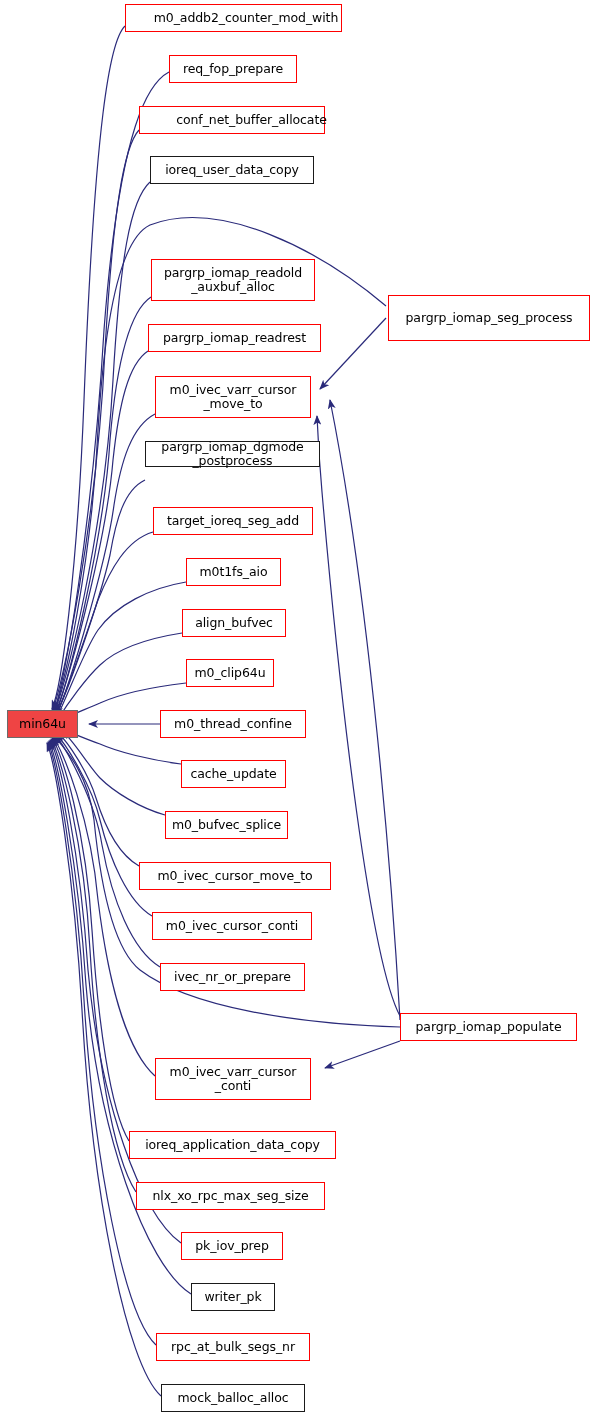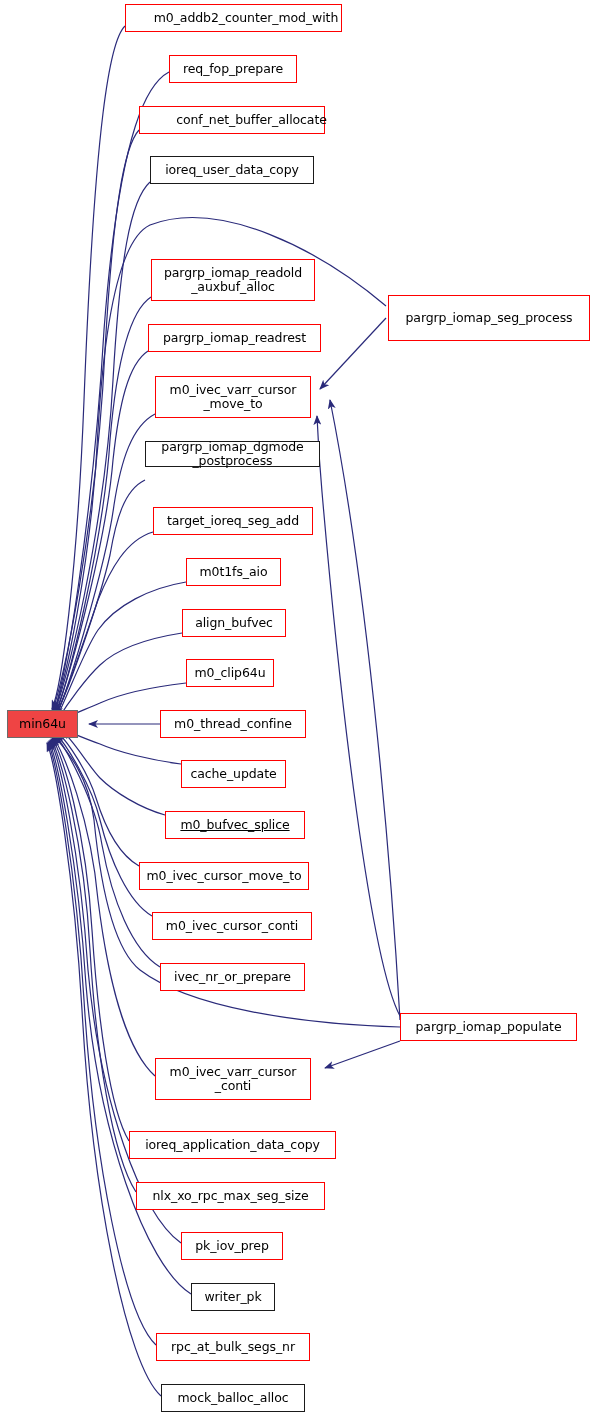--- a/index.html
+++ b/index.html
@@ -106,22 +106,22 @@
       <div class="node" style="left: 155px; top: 376px; width: 156px; height: 42px;">m0_ivec_varr_cursor
 _move_to</div>
       <div class="node black" style="left: 145px; top: 441px; width: 175px; height: 26px;">pargrp_iomap_dgmode
 _postprocess</div>
       <div class="node" style="left: 153px; top: 507px; width: 160px; height: 28px;">target_ioreq_seg_add</div>
       <div class="node" style="left: 186px; top: 558px; width: 95px; height: 28px;">m0t1fs_aio</div>
       <div class="node" style="left: 182px; top: 609px; width: 104px; height: 28px;">align_bufvec</div>
       <div class="node" style="left: 186px; top: 659px; width: 88px; height: 28px;">m0_clip64u</div>
       <div class="node" style="left: 160px; top: 710px; width: 146px; height: 28px;">m0_thread_confine</div>
       <div class="node" style="left: 181px; top: 760px; width: 105px; height: 28px;">cache_update</div>
-      <div class="node" style="left: 165px; top: 811px; width: 140px; height: 28px; text-decoration: underline;">m0_bufvec_splice</div>
-      <div class="node" style="left: 139px; top: 862px; width: 170px; height: 28px;">m0_ivec_cursor_move_to</div>
+      <div class="node" style="left: 165px; top: 811px; width: 123px; height: 28px;">m0_bufvec_splice</div>
+      <div class="node" style="left: 139px; top: 862px; width: 192px; height: 28px;">m0_ivec_cursor_move_to</div>
       <div class="node" style="left: 152px; top: 912px; width: 160px; height: 28px;">m0_ivec_cursor_conti</div>
       <div class="node" style="left: 160px; top: 963px; width: 145px; height: 28px;">ivec_nr_or_prepare</div>
       <div class="node" style="left: 155px; top: 1058px; width: 156px; height: 42px;">m0_ivec_varr_cursor
 _conti</div>
       <div class="node" style="left: 129px; top: 1131px; width: 207px; height: 28px;">ioreq_application_data_copy</div>
       <div class="node" style="left: 136px; top: 1182px; width: 189px; height: 28px;">nlx_xo_rpc_max_seg_size</div>
       <div class="node" style="left: 181px; top: 1232px; width: 102px; height: 28px;">pk_iov_prep</div>
       <div class="node black" style="left: 191px; top: 1283px; width: 84px; height: 28px;">writer_pk</div>
       <div class="node" style="left: 156px; top: 1333px; width: 154px; height: 28px;">rpc_at_bulk_segs_nr</div>
       <div class="node black" style="left: 161px; top: 1384px; width: 144px; height: 28px;">mock_balloc_alloc</div>

